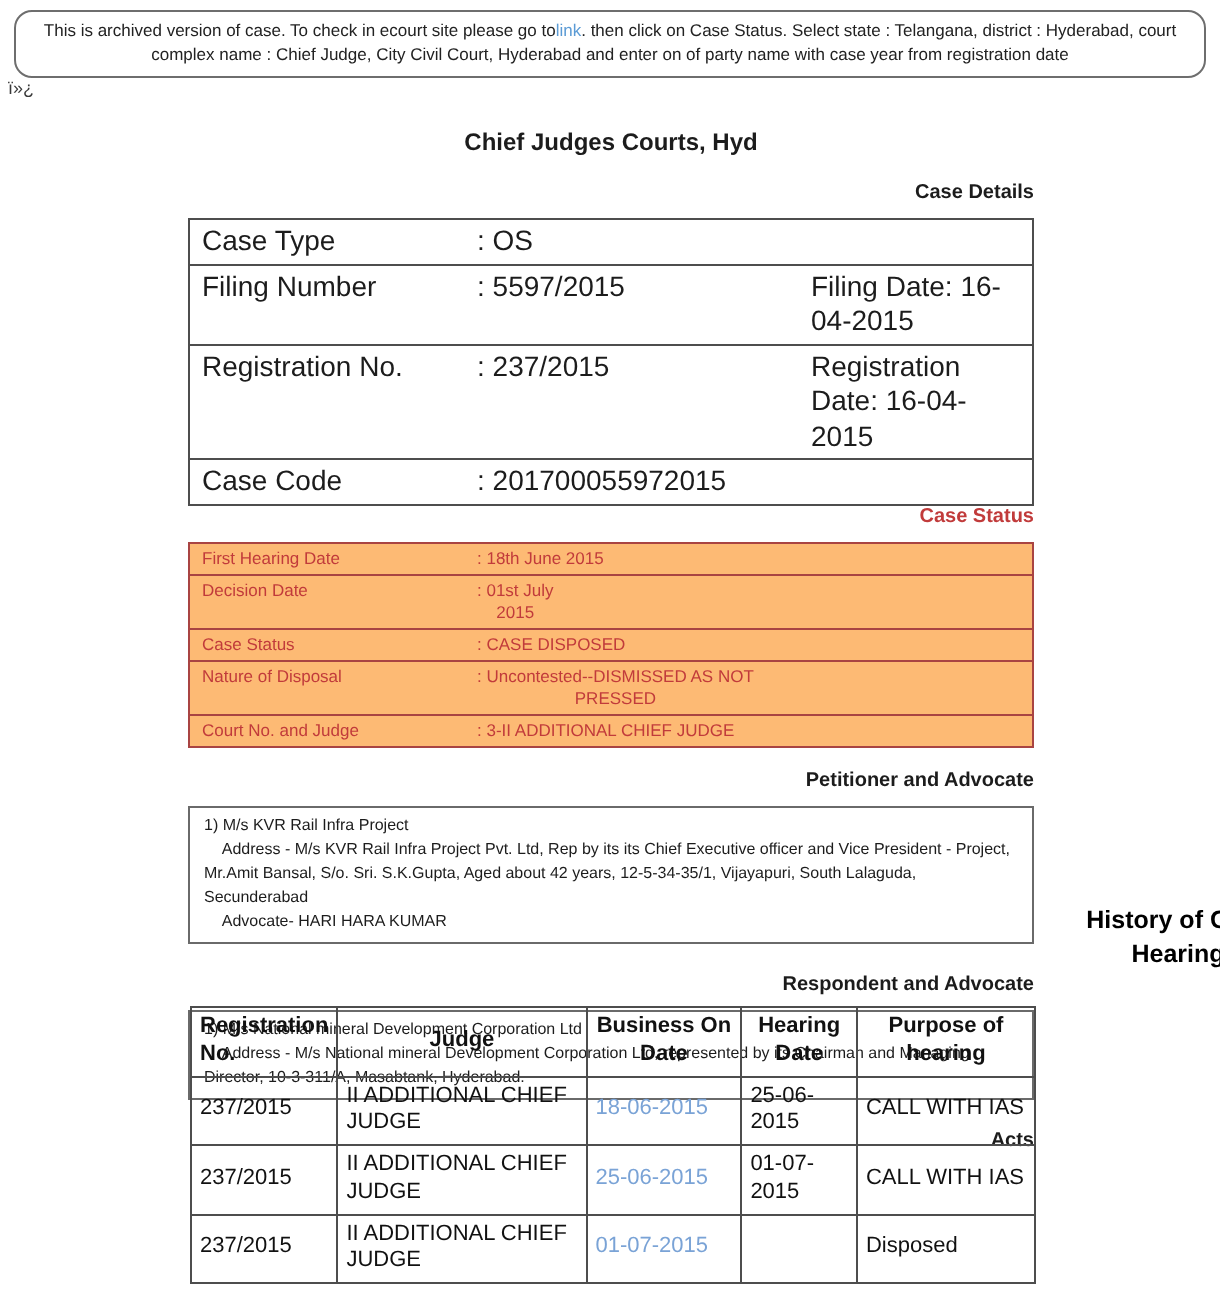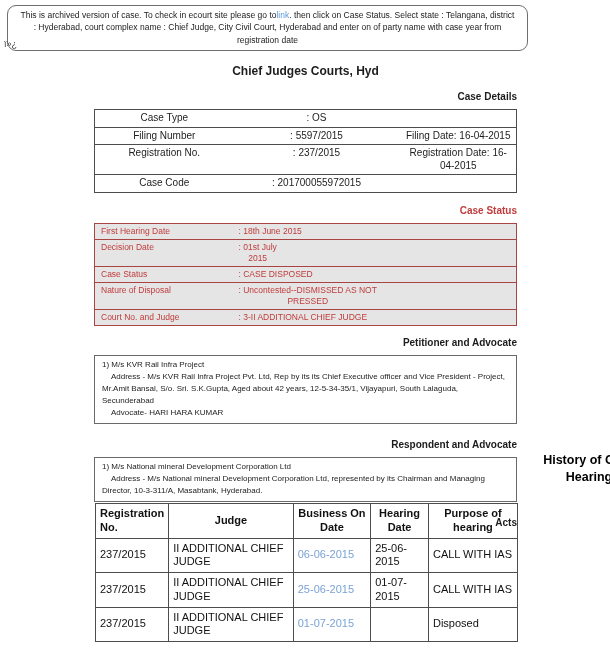--- a/index.html
+++ b/index.html
@@ -5,47 +5,47 @@
   * { box-sizing: border-box; margin: 0; padding: 0; }
   html, body { background: #ffffff; }
   body {
     width: 610px; height: 651px; position: relative; overflow: hidden;
     font-family: "Liberation Sans", "DejaVu Sans", sans-serif;
     color: #1c1c1c;
   }
 
   
   .notice-box {
-    position: absolute; top: 5px; left: 7px; width: 521px;
+    position: absolute; top: 5px; left: 7px; width: 596px;
     border: 1px solid #6e6e6e; border-radius: 9px;
     padding: 3px 12px 4px 12px;
     font-size: 8.5px; line-height: 1.45; text-align: center; color: #222;
   }
   .notice-link { color: #5b9bd5; text-decoration: none; cursor: pointer; }
   .bom-glyph { position: absolute; top: 39px; left: 4px; font-size: 9px; color: #3a3a3a; }
 
   
   .main { position: absolute; top: 64px; left: 94px; width: 423px; }
   .court-title { text-align: center; font-weight: bold; font-size: 12px; margin-bottom: 13px; }
   .section-heading { text-align: right; font-weight: bold; font-size: 10px; margin-bottom: 7px; }
   .section-heading.red { color: #c13b3b; }
 
   table { border-collapse: collapse; width: 100%; }
 
   
-  .detail-table { border: 1px solid #4d4d4d; font-size: 10px; margin-bottom: 12px; text-align: center; }
+  .detail-table { border: 1px solid #4d4d4d; font-size: 14px; margin-bottom: 0; }
   .detail-table td { padding: 2px 5px 2px 6px; vertical-align: top; line-height: 1.25; }
   .detail-table tr { border-bottom: 1px solid #4d4d4d; }
   .detail-table tr:last-child { border-bottom: none; }
   .acts-table { border: 1px solid #4d4d4d; font-size: 8.5px; }
   .acts-table td { padding: 1.5px 5px 1.5px 6px; vertical-align: top; line-height: 1.3; }
 
   
   .status-table {
-    border: 1px solid #a94442; background: #e5e5e5; color: #c13b3b;
+    border: 1px solid #a94442; background: #fdba74; color: #c13b3b;
     font-size: 8.5px; margin-bottom: 11px;
   }
   .status-table tr { border-bottom: 1px solid #a94442; }
   .status-table tr:last-child { border-bottom: none; }
   .status-table td { padding: 2px 5px 2px 6px; vertical-align: top; line-height: 1.3; }
   .status-value { display: inline-block; text-align: center; white-space: pre-line; }
 
   
   .party-box {
     border: 1px solid #6a6a6a; padding: 3px 7px 4px 7px;
@@ -181,21 +181,21 @@
       <tr>
     <th class="left">Registration No.</th>
     <th>Judge</th>
     <th>Business On Date</th>
     <th>Hearing Date</th>
     <th>Purpose of hearing</th>
   </tr>
   <tr>
     <td>237/2015</td>
     <td>II ADDITIONAL CHIEF JUDGE</td>
-    <td><a class="date-link">06-06-2015</a></td>
+    <td><a class="date-link">18-06-2015</a></td>
     <td>25-06-2015</td>
     <td>CALL WITH IAS</td>
   </tr>
   <tr>
     <td>237/2015</td>
     <td>II ADDITIONAL CHIEF JUDGE</td>
     <td><a class="date-link">25-06-2015</a></td>
     <td>01-07-2015</td>
     <td>CALL WITH IAS</td>
   </tr>

